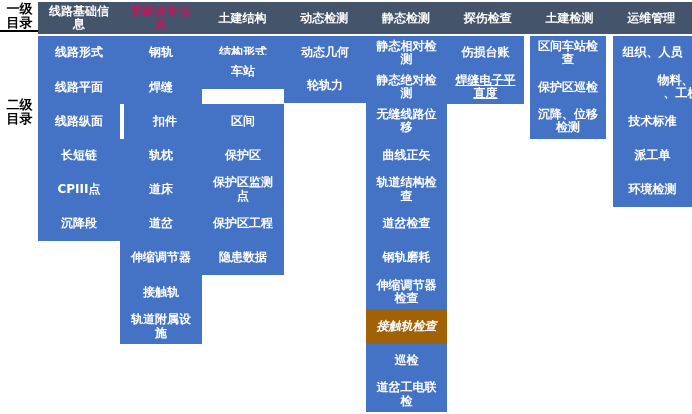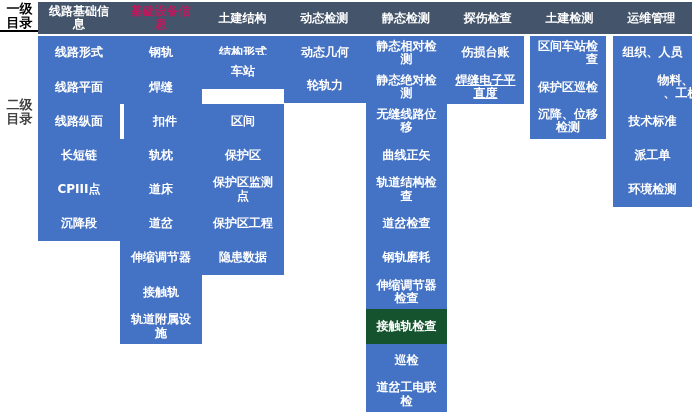--- a/index.html
+++ b/index.html
@@ -66,21 +66,21 @@
     white-space: pre-line;
   }
 </style>
 </head>
 <body>
 
 <div class="canvas">
   <div class="side-label" id="side-label-1" style="color: rgb(0, 0, 0);">一级
 目录</div>
   <div class="side-underline"></div>
-  <div class="side-label" id="side-label-2" style="color: #404040;">二级
+  <div class="side-label" id="side-label-2" style="color: #000000;">二级
 目录</div>
 
   <div id="header-bar" style="background: rgb(68, 84, 106);"></div>
   <div id="header-row">
       <div class="header-cell" style="left: 38px; width: 81.75px; color: rgb(255, 255, 255);">线路基础信
 息</div>
       <div class="header-cell" style="left: 119.75px; width: 81.75px; color: #be185d;">基础设备信
 息</div>
       <div class="header-cell" style="left: 201.5px; width: 81.75px; color: rgb(255, 255, 255);">土建结构</div>
       <div class="header-cell" style="left: 283.25px; width: 81.75px; color: rgb(255, 255, 255);">动态检测</div>
@@ -122,28 +122,28 @@
 测</div>
       <div class="body-cell" style="left: 366px; width: 81px; top: 104.36px; height: 34.18px; background: rgb(68, 114, 196); color: rgb(255, 255, 255);">无缝线路位
 移</div>
       <div class="body-cell" style="left: 366px; width: 81px; top: 138.54px; height: 34.18px; background: rgb(68, 114, 196); color: rgb(255, 255, 255);">曲线正矢</div>
       <div class="body-cell" style="left: 366px; width: 81px; top: 172.72px; height: 34.18px; background: rgb(68, 114, 196); color: rgb(255, 255, 255);">轨道结构检
 查</div>
       <div class="body-cell" style="left: 366px; width: 81px; top: 206.9px; height: 34.18px; background: rgb(68, 114, 196); color: rgb(255, 255, 255);">道岔检查</div>
       <div class="body-cell" style="left: 366px; width: 81px; top: 241.08px; height: 34.18px; background: rgb(68, 114, 196); color: rgb(255, 255, 255);">钢轨磨耗</div>
       <div class="body-cell" style="left: 366px; width: 81px; top: 275.26px; height: 34.18px; background: rgb(68, 114, 196); color: rgb(255, 255, 255);">伸缩调节器
 检查</div>
-      <div class="body-cell" style="left: 366px; width: 81px; top: 309.44px; height: 34.18px; background: #14532d; color: rgb(255, 255, 255);">接触轨检查</div>
+      <div class="body-cell" style="left: 366px; width: 81px; top: 309.44px; height: 34.18px; background: #a16207; color: rgb(255, 255, 255); font-style: italic;">接触轨检查</div>
       <div class="body-cell" style="left: 366px; width: 81px; top: 343.62px; height: 34.18px; background: rgb(68, 114, 196); color: rgb(255, 255, 255);">巡检</div>
       <div class="body-cell" style="left: 366px; width: 81px; top: 377.8px; height: 34.18px; background: rgb(68, 114, 196); color: rgb(255, 255, 255);">道岔工电联
 检</div>
       <div class="body-cell" style="left: 447px; width: 77px; top: 36px; height: 34.18px; background: rgb(68, 114, 196); color: rgb(255, 255, 255);">伤损台账</div>
       <div class="body-cell" style="left: 447px; width: 77px; top: 70.18px; height: 34.18px; background: rgb(68, 114, 196); color: rgb(255, 255, 255); text-decoration: underline;">焊缝电子平
 直度</div>
-      <div class="body-cell" style="left: 530px; width: 76px; top: 36px; height: 34.18px; background: rgb(68, 114, 196); color: rgb(255, 255, 255); text-align: right;">区间车站检
+      <div class="body-cell" style="left: 530px; width: 76px; top: 36px; height: 34.18px; background: rgb(68, 114, 196); color: rgb(255, 255, 255);">区间车站检
 查</div>
       <div class="body-cell" style="left: 530px; width: 76px; top: 70.18px; height: 34.18px; background: rgb(68, 114, 196); color: rgb(255, 255, 255);">保护区巡检</div>
       <div class="body-cell" style="left: 530px; width: 76px; top: 104.36px; height: 34.18px; background: rgb(68, 114, 196); color: rgb(255, 255, 255);">沉降、位移
 检测</div>
       <div class="body-cell" style="left: 613px; width: 79px; top: 36px; height: 34.18px; background: rgb(68, 114, 196); color: rgb(255, 255, 255);">组织、人员</div>
       <div class="body-cell" style="left: 613px; width: 79px; top: 70.18px; height: 34.18px; background: rgb(68, 114, 196); color: rgb(255, 255, 255); padding-left: 35px;">物料、耗材
 、工机具</div>
       <div class="body-cell" style="left: 613px; width: 79px; top: 104.36px; height: 34.18px; background: rgb(68, 114, 196); color: rgb(255, 255, 255);">技术标准</div>
       <div class="body-cell" style="left: 613px; width: 79px; top: 138.54px; height: 34.18px; background: rgb(68, 114, 196); color: rgb(255, 255, 255);">派工单</div>
       <div class="body-cell" style="left: 613px; width: 79px; top: 172.72px; height: 34.18px; background: rgb(68, 114, 196); color: rgb(255, 255, 255);">环境检测</div>

